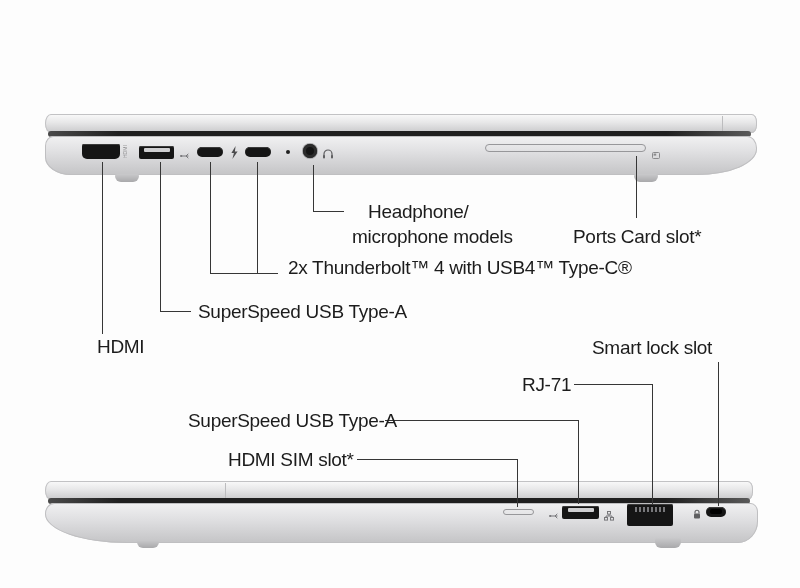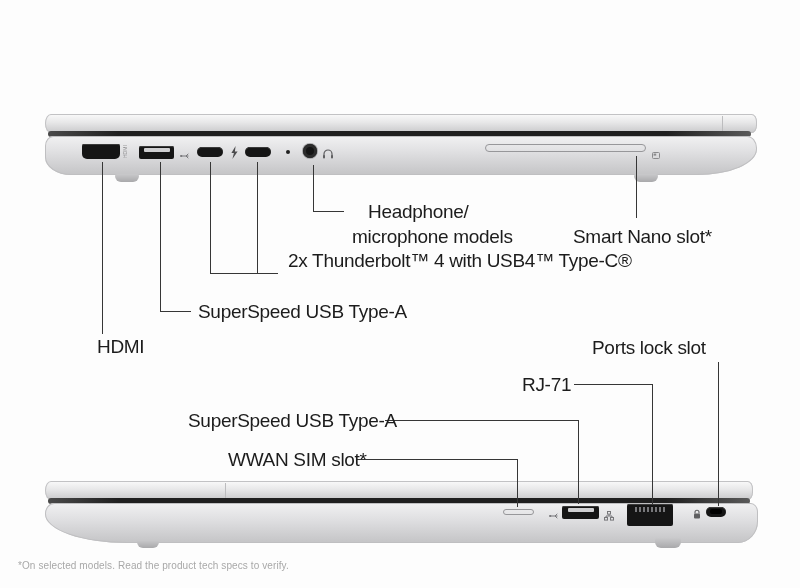--- a/index.html
+++ b/index.html
@@ -124,22 +124,22 @@
     <div class="ln" style="left:160px;top:311px;width:31px;height:1px;"></div>
     <div class="ln" style="left:210px;top:162px;width:1px;height:112px;"></div>
     <div class="ln" style="left:257px;top:162px;width:1px;height:112px;"></div>
     <div class="ln" style="left:210px;top:273px;width:68px;height:1px;"></div>
     <div class="ln" style="left:313px;top:165px;width:1px;height:47px;"></div>
     <div class="ln" style="left:313px;top:211px;width:31px;height:1px;"></div>
     <div class="ln" style="left:636px;top:156px;width:1px;height:62px;"></div>
 
     <div class="lbl" style="left:352px;top:201px;margin-left:16px;">Headphone/</div>
     <div class="lbl" style="left:352px;top:226px;">microphone models</div>
-    <div class="lbl" style="left:573px;top:226px;">Smart Nano slot*</div>
-    <div class="lbl" style="left:288px;top:250px;">2x Thunderbolt™ 4 with USB4™ Type-C®</div>
+    <div class="lbl" style="left:573px;top:226px;">Ports Card slot*</div>
+    <div class="lbl" style="left:288px;top:257px;">2x Thunderbolt™ 4 with USB4™ Type-C®</div>
     <div class="lbl" style="left:198px;top:301px;">SuperSpeed USB Type-A</div>
     <div class="lbl" style="left:97px;top:336px;">HDMI</div>
   </div>
 
   <div>
     <div class="lid" style="left:45px;top:481px;width:708px;">
       <div class="lid-seam" style="left:180px;"></div>
     </div>
     <div class="gap" style="left:48px;top:498px;width:702px;"></div>
     <div class="base base-bottom" style="left:45px;top:503px;width:713px;height:40px;"></div>
@@ -178,21 +178,20 @@
     </div>
 
     <div class="ln" style="left:357px;top:459px;width:161px;height:1px;"></div>
     <div class="ln" style="left:517px;top:459px;width:1px;height:48px;"></div>
     <div class="ln" style="left:385px;top:420px;width:194px;height:1px;"></div>
     <div class="ln" style="left:578px;top:420px;width:1px;height:84px;"></div>
     <div class="ln" style="left:574px;top:384px;width:79px;height:1px;"></div>
     <div class="ln" style="left:652px;top:384px;width:1px;height:120px;"></div>
     <div class="ln" style="left:718px;top:362px;width:1px;height:144px;"></div>
 
-    <div class="lbl" style="left:592px;top:337px;">Ports lock slot</div>
+    <div class="lbl" style="left:592px;top:337px;">Smart lock slot</div>
     <div class="lbl" style="left:522px;top:374px;">RJ-71</div>
     <div class="lbl" style="left:188px;top:410px;">SuperSpeed USB Type-A</div>
-    <div class="lbl" style="left:228px;top:449px;">WWAN SIM slot*</div>
+    <div class="lbl" style="left:228px;top:449px;">HDMI SIM slot*</div>
   </div>
 
-  <div class="footnote">*On selected models. Read the product tech specs to verify.</div>
 
 </div>
 
 </body></html>

